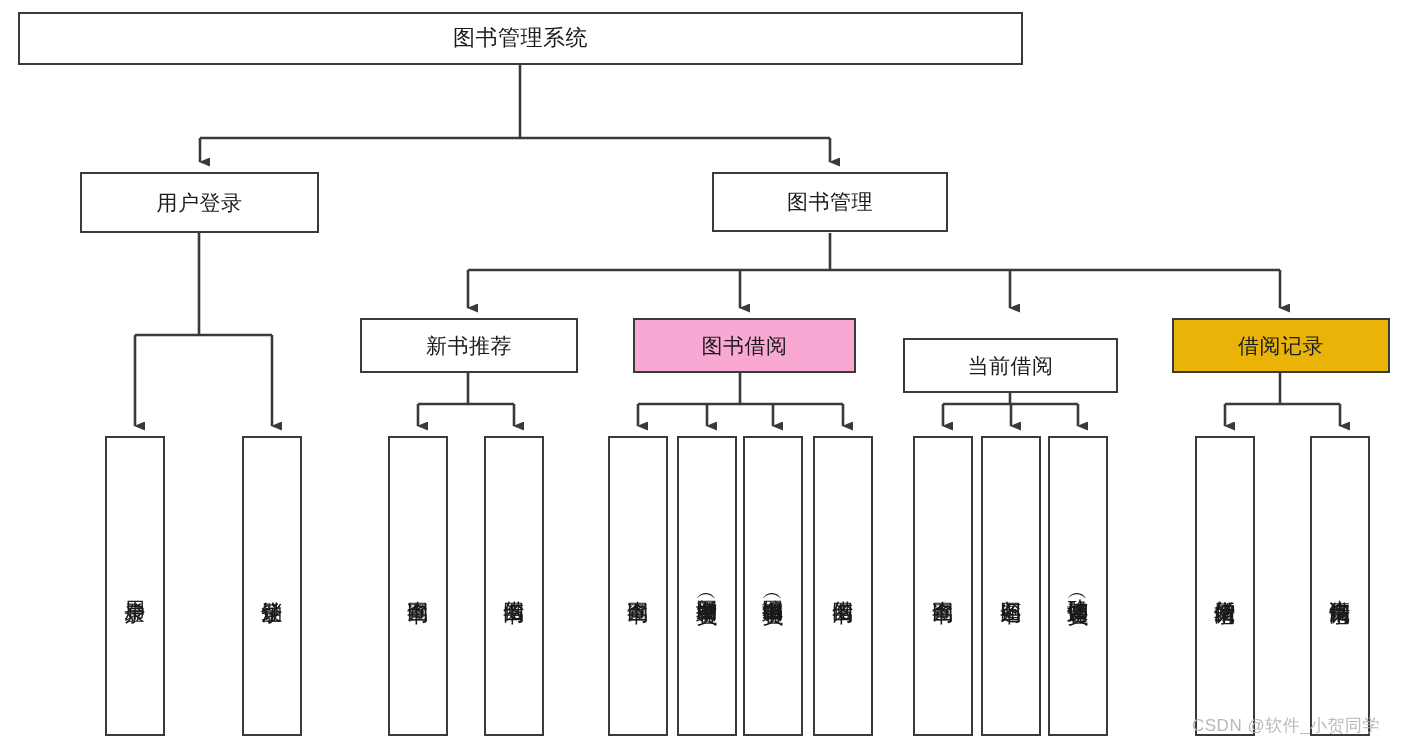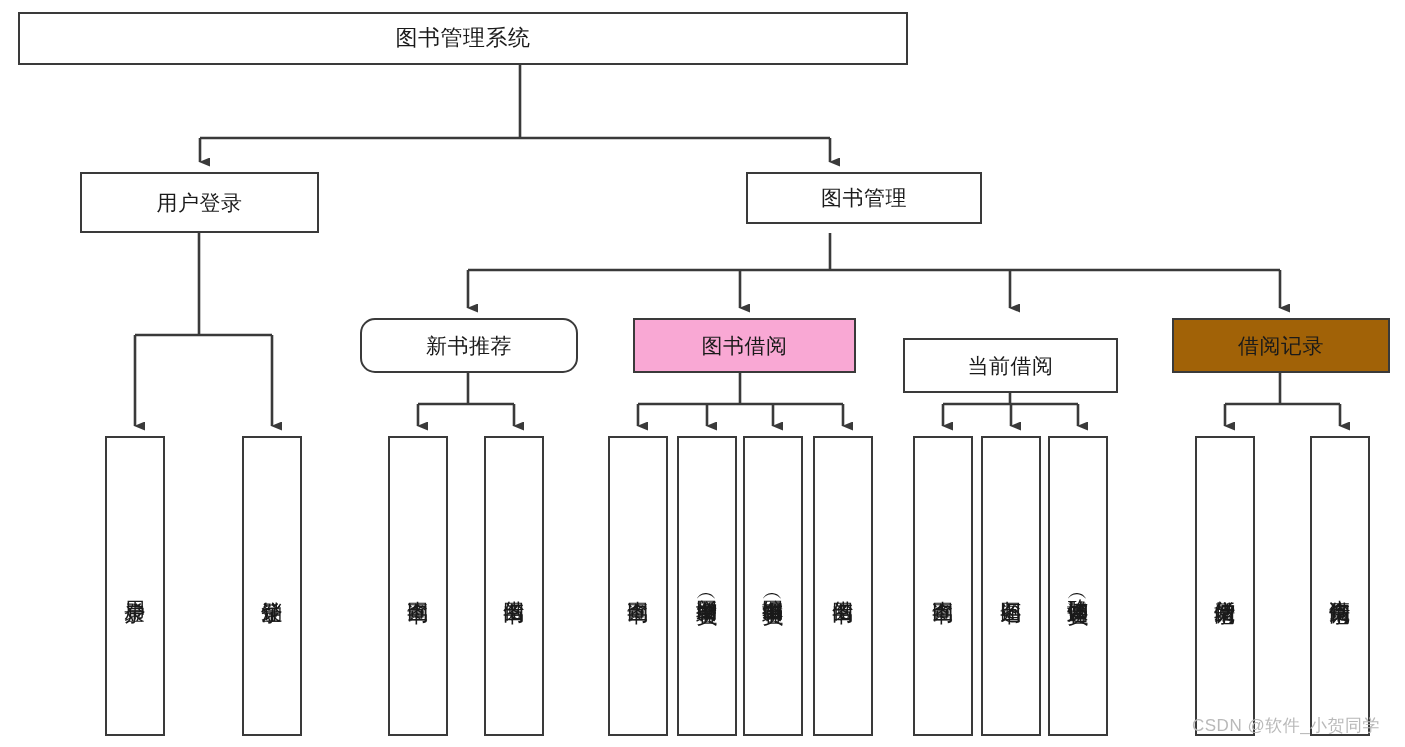--- a/index.html
+++ b/index.html
@@ -112,29 +112,29 @@
       <path d="M1011,404 L1011,426" marker-end="url(#arw)"></path>
       <path d="M1078,404 L1078,426" marker-end="url(#arw)"></path>
 
       <path d="M1280,373 L1280,404"></path>
       <path d="M1225,404 L1340,404"></path>
       <path d="M1225,404 L1225,426" marker-end="url(#arw)"></path>
       <path d="M1340,404 L1340,426" marker-end="url(#arw)"></path>
     </g>
   </svg>
 
-  <div class="node node-h root" style="left: 18px; top: 12px; width: 890px; height: 53px; border-color: rgb(58, 58, 58); background: rgb(255, 255, 255); color: rgb(26, 26, 26);">图书管理系统</div>
+  <div class="node node-h root" style="left: 18px; top: 12px; width: 1005px; height: 53px; border-color: rgb(58, 58, 58); background: rgb(255, 255, 255); color: rgb(26, 26, 26);">图书管理系统</div>
 
   <div class="node node-h" style="left: 80px; top: 172px; width: 239px; height: 61px; border-color: rgb(58, 58, 58); background: rgb(255, 255, 255); color: rgb(26, 26, 26);">用户登录</div>
-  <div class="node node-h" style="left: 712px; top: 172px; width: 236px; height: 52px; border-color: rgb(58, 58, 58); background: rgb(255, 255, 255); color: rgb(26, 26, 26); margin-left: 34px;">图书管理</div>
+  <div class="node node-h" style="left: 712px; top: 172px; width: 236px; height: 60px; border-color: rgb(58, 58, 58); background: rgb(255, 255, 255); color: rgb(26, 26, 26);">图书管理</div>
 
-  <div class="node node-h" style="left: 360px; top: 318px; width: 218px; height: 55px; border-color: rgb(58, 58, 58); background: rgb(255, 255, 255); color: rgb(26, 26, 26); border-radius: 15px;">新书推荐</div>
+  <div class="node node-h" style="left: 360px; top: 318px; width: 218px; height: 55px; border-color: rgb(58, 58, 58); background: rgb(255, 255, 255); color: rgb(26, 26, 26);">新书推荐</div>
   <div class="node node-h" style="left: 633px; top: 318px; width: 223px; height: 55px; border-color: rgb(58, 58, 58); background: #f9a8d4; color: rgb(26, 26, 26);">图书借阅</div>
   <div class="node node-h" style="left: 903px; top: 318px; width: 215px; height: 55px; border-color: rgb(58, 58, 58); background: rgb(255, 255, 255); color: rgb(26, 26, 26); margin-top: 20px;">当前借阅</div>
-  <div class="node node-h" style="left: 1172px; top: 318px; width: 218px; height: 55px; border-color: rgb(58, 58, 58); background: #a16207; color: rgb(26, 26, 26);">借阅记录</div>
+  <div class="node node-h" style="left: 1172px; top: 318px; width: 218px; height: 55px; border-color: rgb(58, 58, 58); background: #eab308; color: rgb(26, 26, 26);">借阅记录</div>
 
   <div class="node node-v" style="left: 105px; top: 436px; width: 60px; height: 300px; border-color: rgb(58, 58, 58); background: rgb(255, 255, 255); color: rgb(26, 26, 26);">用户登录</div>
   <div class="node node-v" style="left: 242px; top: 436px; width: 60px; height: 300px; border-color: rgb(58, 58, 58); background: rgb(255, 255, 255); color: rgb(26, 26, 26);">注销登录</div>
   <div class="node node-v" style="left: 388px; top: 436px; width: 60px; height: 300px; border-color: rgb(58, 58, 58); background: rgb(255, 255, 255); color: rgb(26, 26, 26);">查询图书</div>
   <div class="node node-v" style="left: 484px; top: 436px; width: 60px; height: 300px; border-color: rgb(58, 58, 58); background: rgb(255, 255, 255); color: rgb(26, 26, 26);">借阅图书</div>
   <div class="node node-v" style="left: 608px; top: 436px; width: 60px; height: 300px; border-color: rgb(58, 58, 58); background: rgb(255, 255, 255); color: rgb(26, 26, 26);">查询图书</div>
   <div class="node node-v" style="left: 677px; top: 436px; width: 60px; height: 300px; border-color: rgb(58, 58, 58); background: rgb(255, 255, 255); color: rgb(26, 26, 26);">新增图书（管理员）</div>
   <div class="node node-v" style="left: 743px; top: 436px; width: 60px; height: 300px; border-color: rgb(58, 58, 58); background: rgb(255, 255, 255); color: rgb(26, 26, 26);">编辑图书（管理员）</div>
   <div class="node node-v" style="left: 813px; top: 436px; width: 60px; height: 300px; border-color: rgb(58, 58, 58); background: rgb(255, 255, 255); color: rgb(26, 26, 26);">借阅图书</div>
   <div class="node node-v" style="left: 913px; top: 436px; width: 60px; height: 300px; border-color: rgb(58, 58, 58); background: rgb(255, 255, 255); color: rgb(26, 26, 26);">查询图书</div>

